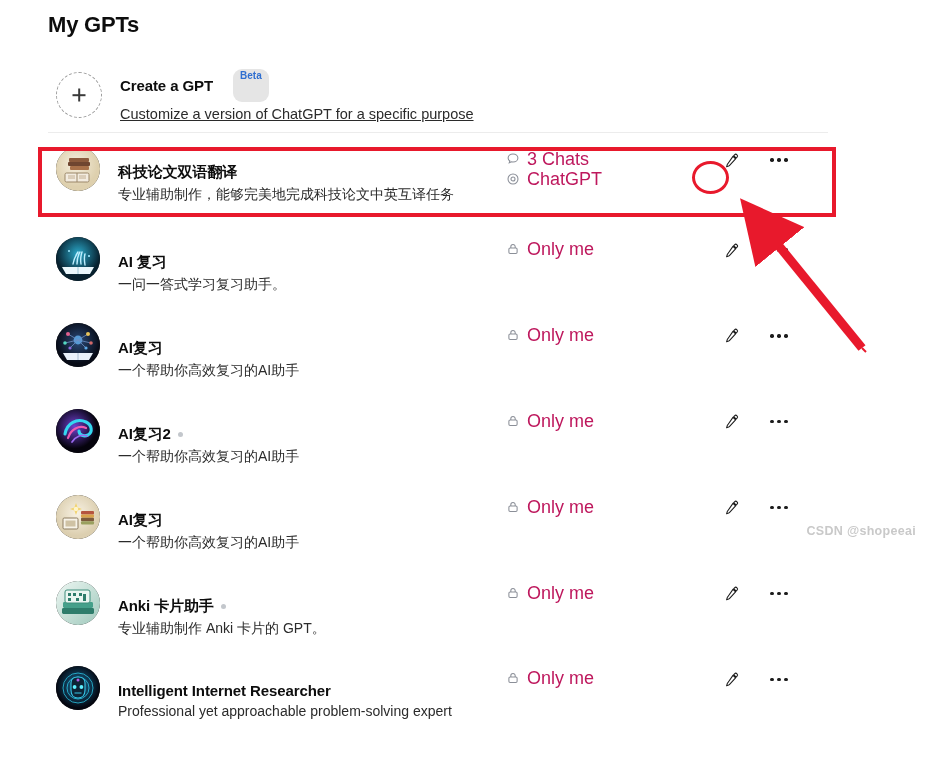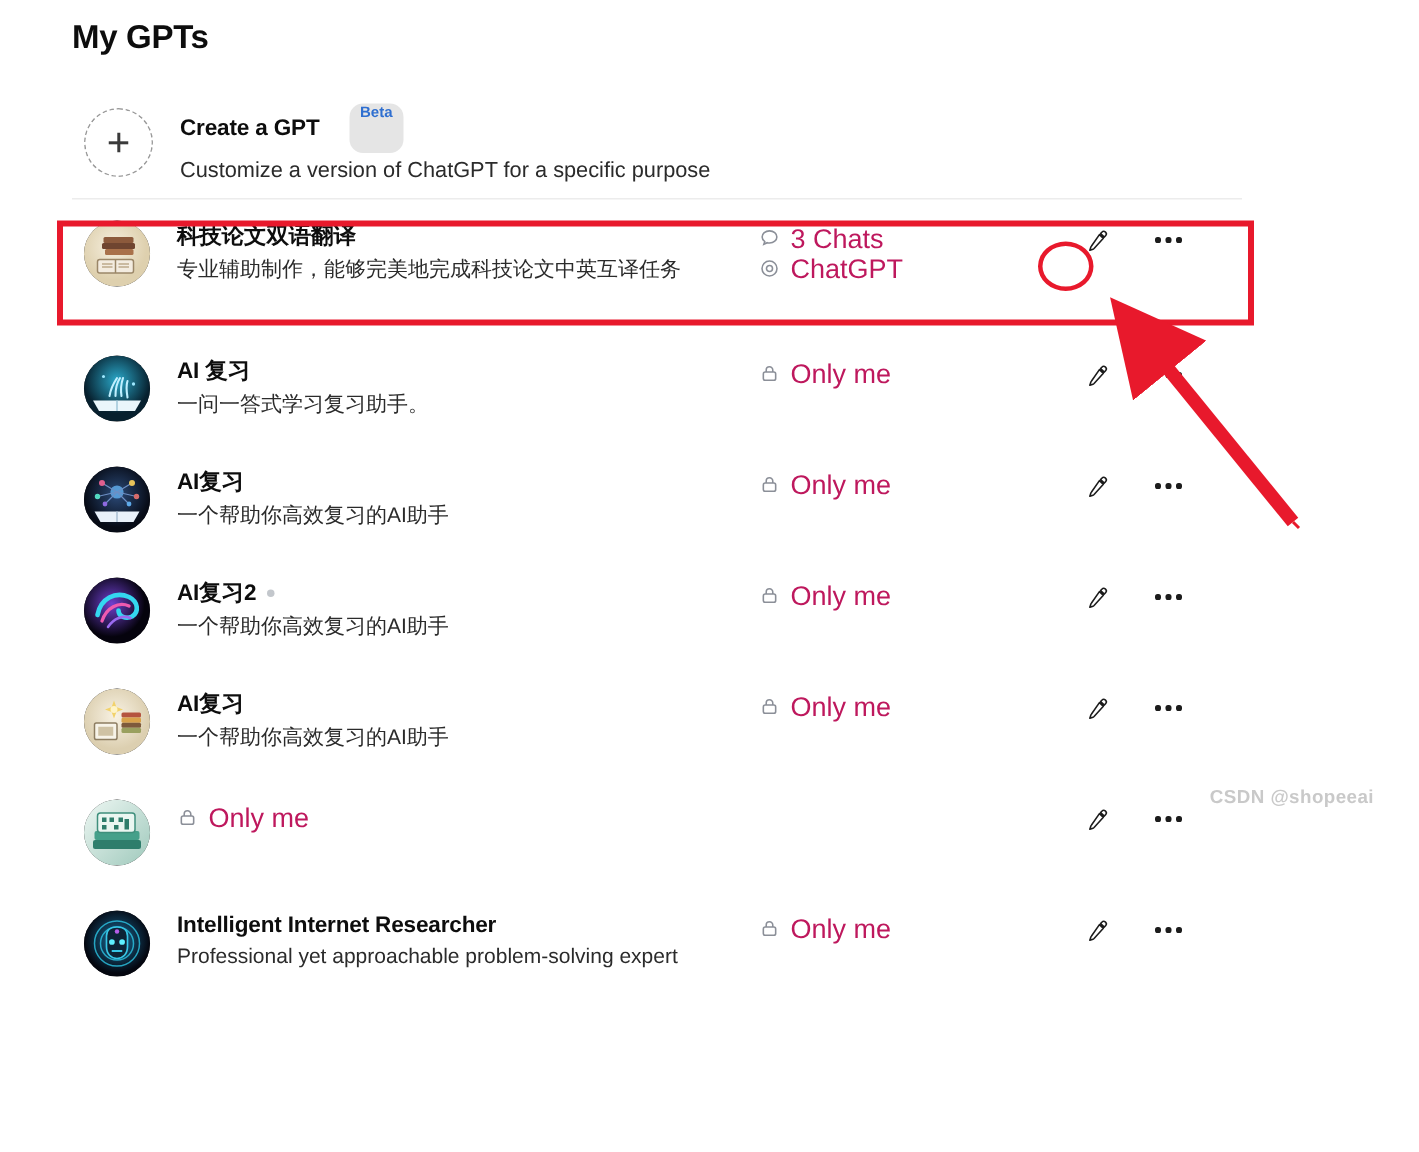--- a/index.html
+++ b/index.html
@@ -97,20 +97,21 @@
     font-size: 10px;
     font-weight: 600;
     padding: 2px 7px 21px 7px;
     border-radius: 9px;
     line-height: 1;
   }
   .create-sub {
     font-size: 14.5px;
     color: #2b2b2b;
     margin-top: 4px;
+    text-decoration: underline;
   }
 
   .divider {
     height: 1px;
     background: #ececec;
     width: 780px;
     margin-top: 6px;
   }
 
   
@@ -133,21 +134,21 @@
     overflow: hidden;
     position: relative;
     background: #222;
   }
   .avatar svg { display: block; width: 44px; height: 44px; }
 
   .row-main {
     margin-left: 18px;
     width: 370px;
     flex: 0 0 370px;
-    padding-top: 1px;
+    padding-top: 16px;
   }
   .row-title-line {
     display: flex;
     align-items: center;
     gap: 7px;
   }
   .row-title {
     font-size: 15px;
     font-weight: 700;
     color: #0d0d0d;
@@ -562,20 +563,27 @@
               <g fill="#2e7d6b">
                 <rect x="12" y="12" width="3" height="3"></rect>
                 <rect x="17" y="12" width="3" height="3"></rect>
                 <rect x="23" y="12" width="3" height="3"></rect>
                 <rect x="12" y="17" width="3" height="3"></rect>
                 <rect x="20" y="17" width="3" height="3"></rect>
                 <rect x="27" y="13" width="3" height="7"></rect>
               </g>
             </svg>
           </div>
+          <div class="row-main">
+            <div class="row-title-line">
+              <span class="row-title">Anki 卡片助手</span>
+              <span class="dot-badge"></span>
+            </div>
+            <div class="row-sub">专业辅助制作 Anki 卡片的 GPT。</div>
+          </div>
           <div class="row-meta">
             <div class="meta-line">
               <span>
                 <svg width="14" height="14" viewBox="0 0 16 16">
                   <rect x="3.3" y="6.9" width="9.4" height="6.3" rx="1.4" fill="none" stroke="#8b8f98" stroke-width="1.2"></rect>
                   <path d="M5.5 6.9V5.4a2.5 2.5 0 0 1 5 0v1.5" fill="none" stroke="#8b8f98" stroke-width="1.2"></path>
                 </svg>
               </span>
               <span>Only me</span>
             </div>

